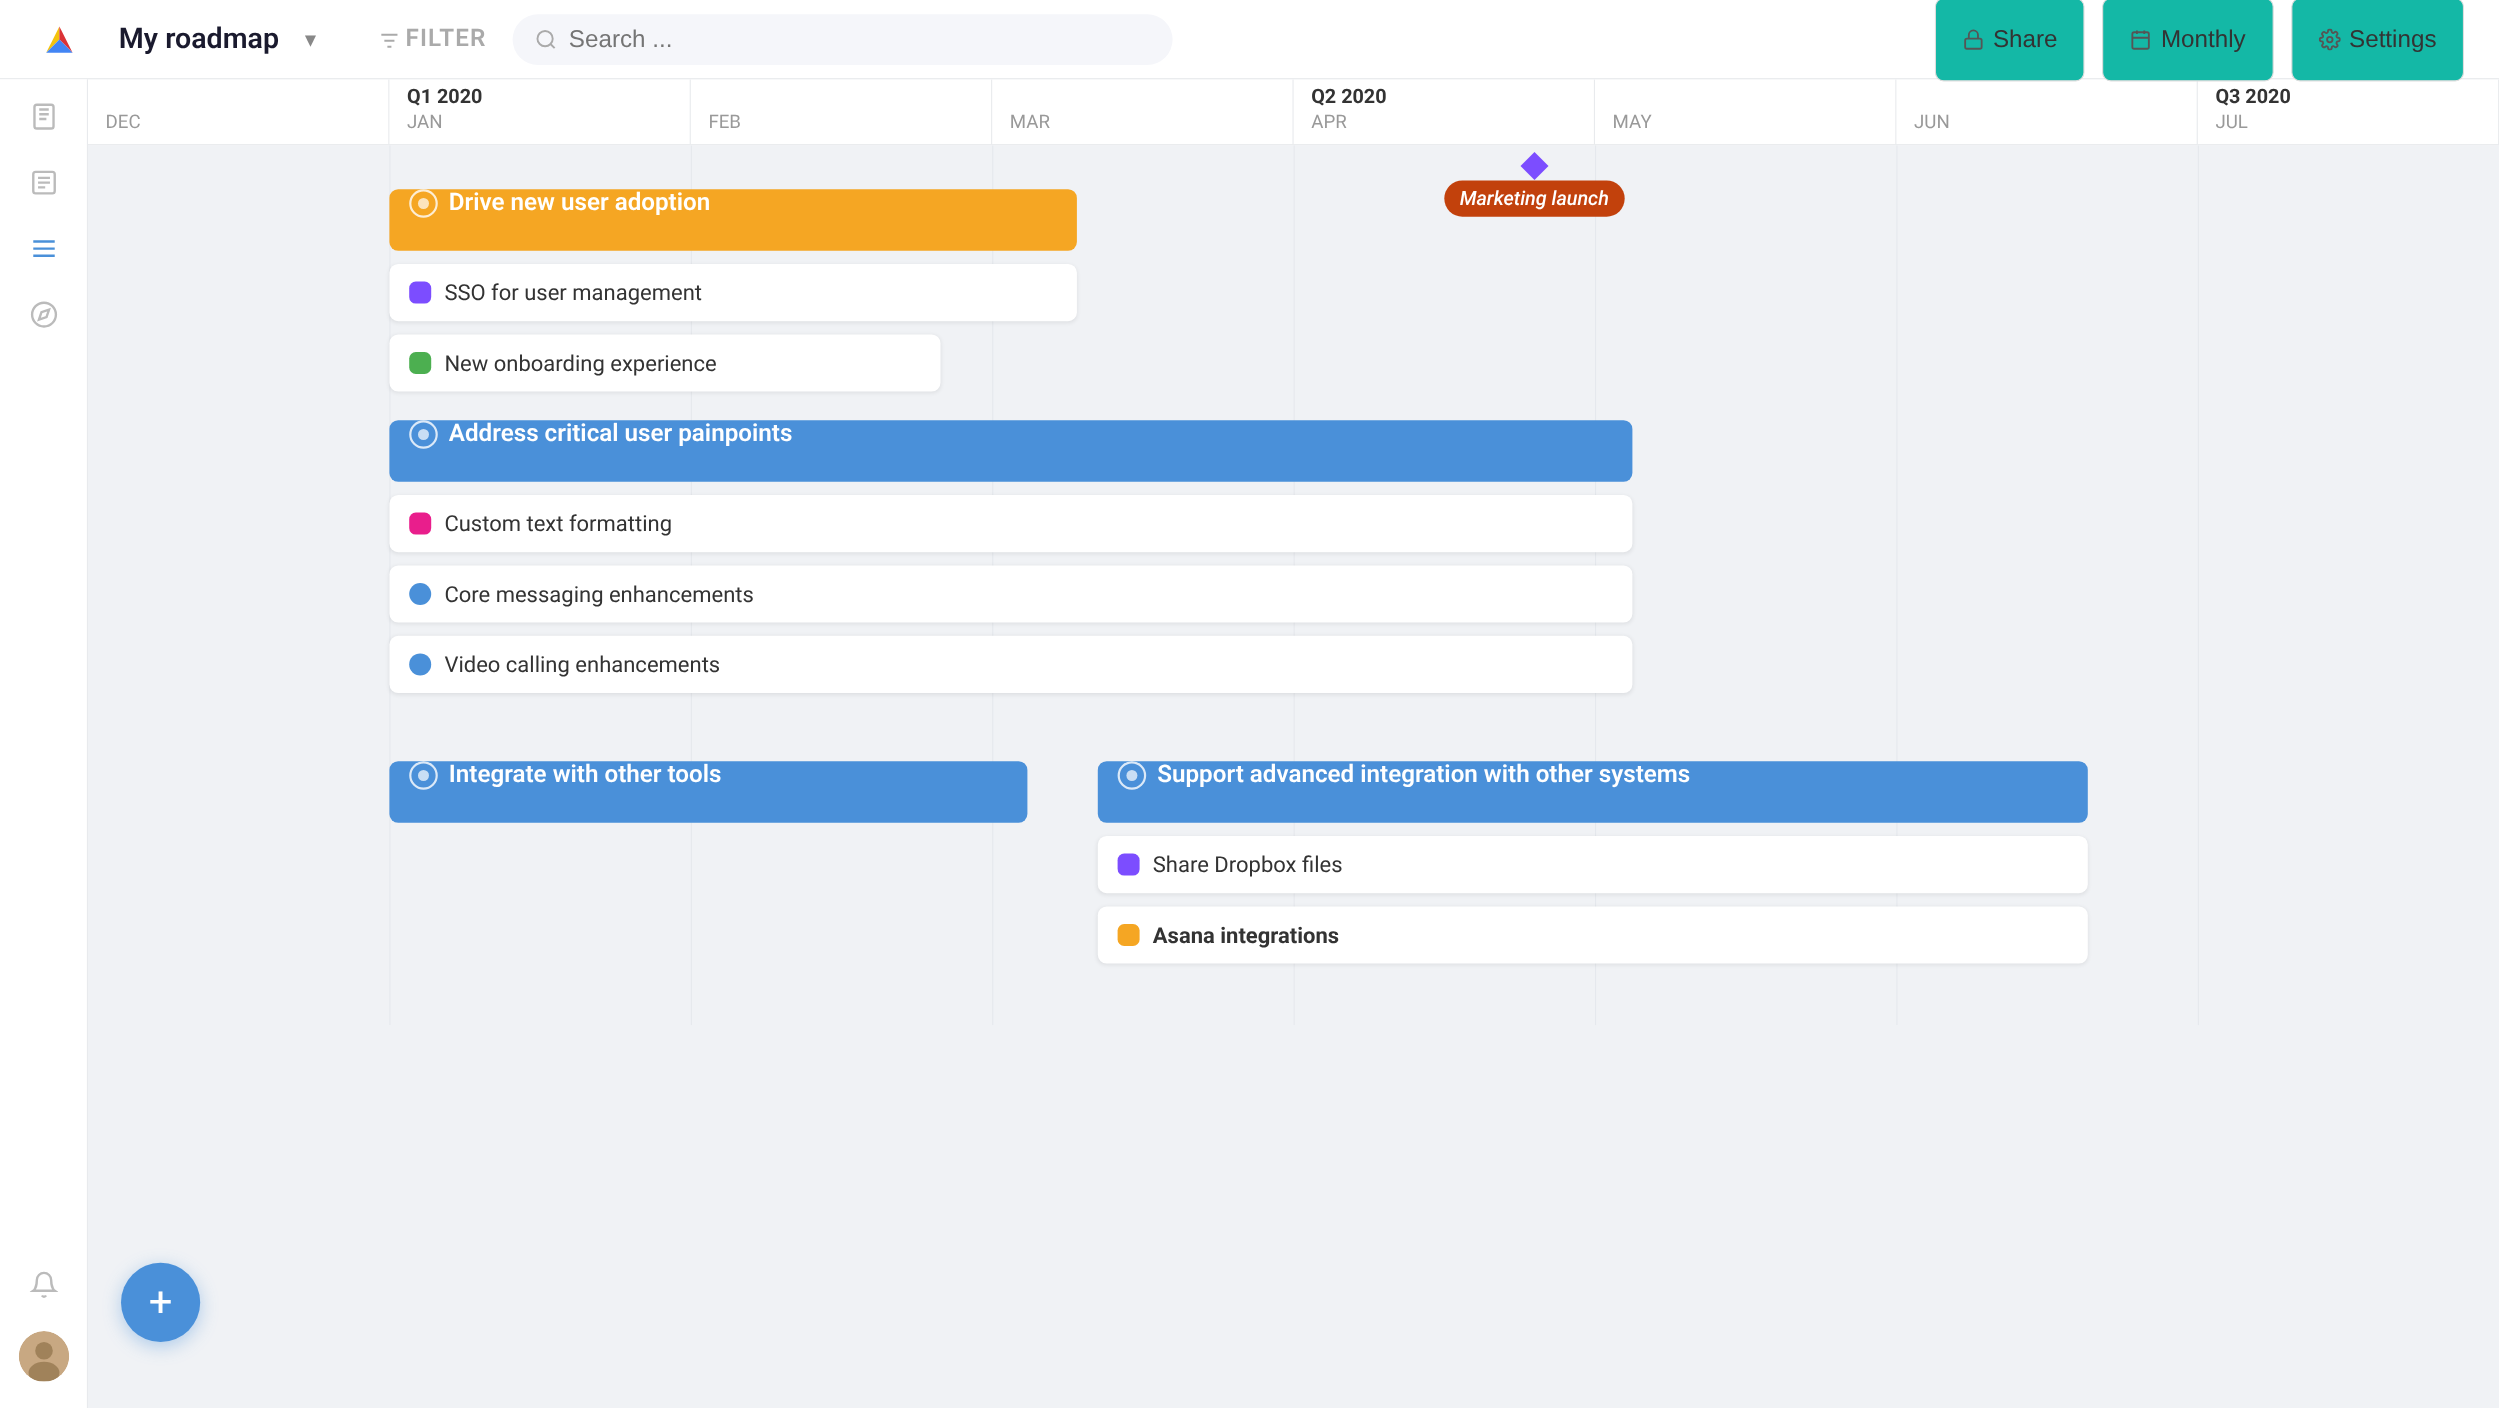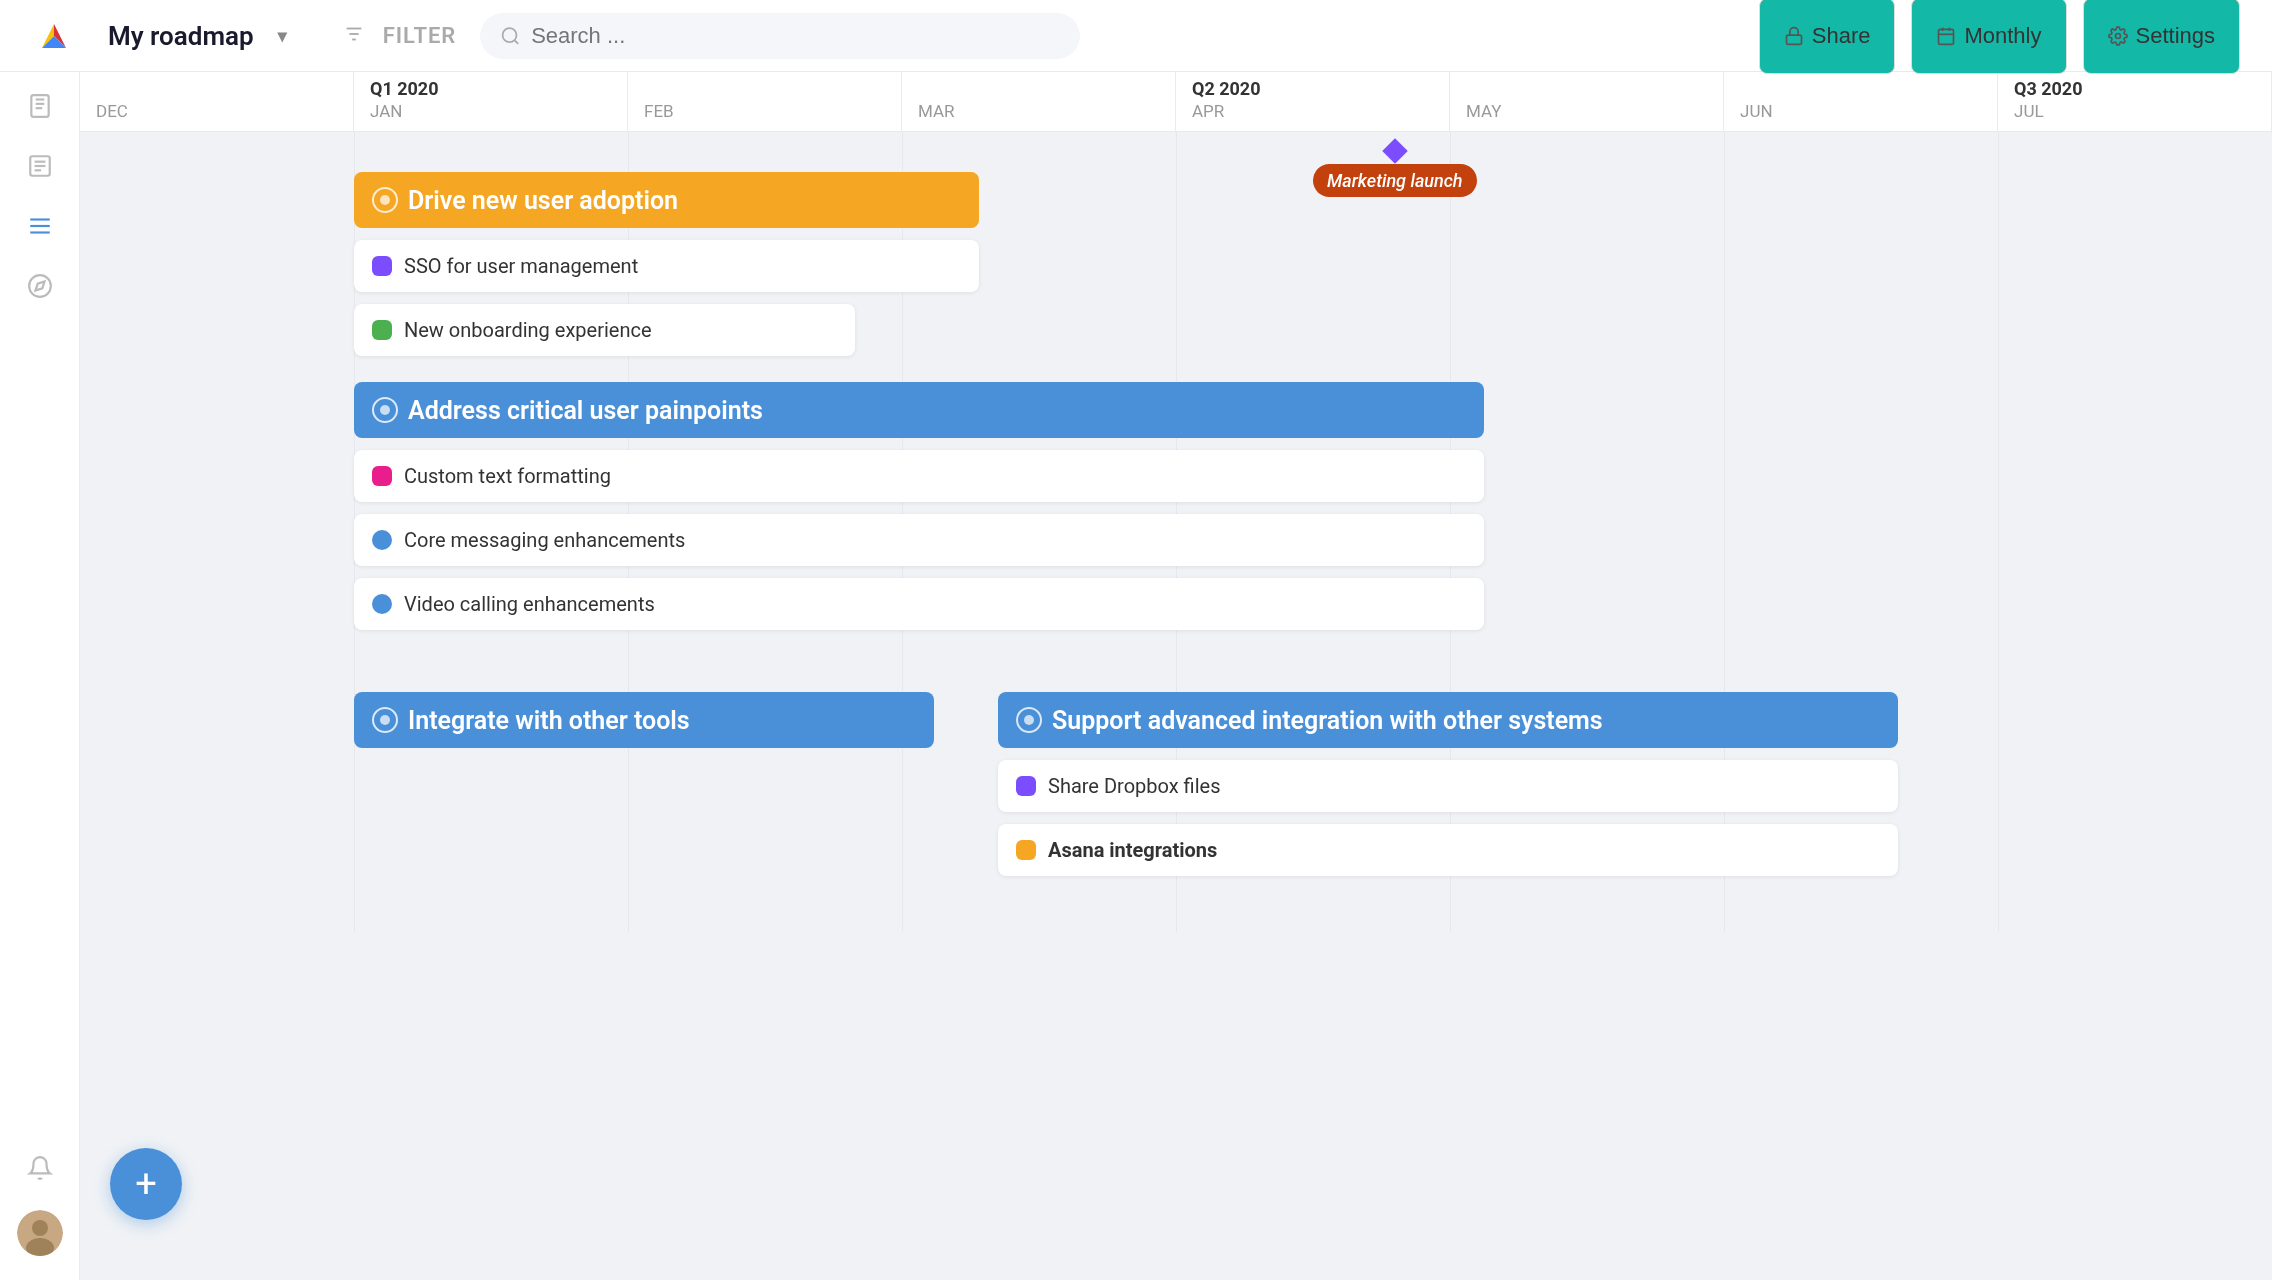--- a/index.html
+++ b/index.html
@@ -16,21 +16,21 @@
       width: 44px; height: 44px; margin-right: 8px; flex-shrink: 0;
     }
     .nav-title {
       font-size: 26px; font-weight: 600; color: #1a1a2e; display: flex; align-items: center; gap: 20px;
       white-space: nowrap;
     }
     .nav-title-chevron {
       font-size: 18px; color: #888; margin-left: 4px;
     }
     .nav-filter {
-      display: flex; align-items: flex-start; gap: 18px; color: #888; font-size: 22px; cursor: pointer; margin-left: 32px;
+      display: flex; align-items: flex-end; gap: 4px; color: #888; font-size: 22px; cursor: pointer; margin-left: 32px;
     }
     .nav-search {
       display: flex; align-items: center; background: #f5f6fa; border-radius: 32px; padding: 10px 20px; gap: 10px; flex: 1; max-width: 600px;
     }
     .nav-search input {
       border: none; background: transparent; font-size: 22px; color: #aaa; outline: none; width: 100%;
     }
     .nav-right {
       margin-left: auto; display: flex; align-items: center; gap: 16px;
     }
@@ -62,22 +62,22 @@
     }
 
     
     .main {
       margin-left: 80px; margin-top: 72px; overflow: auto; height: calc(100vh - 72px);
       background: #f0f2f5;
     }
 
     
     .epic-bar {
-      position: absolute; border-radius: 8px; display: flex; align-items: center; padding: 0 18px; gap: 10px; height: 56px; cursor: pointer;
-      font-size: 25px; font-weight: 600; color: #fff;
+      position: absolute; border-radius: 8px; display: flex; padding: 0 18px; gap: 10px; height: 56px; cursor: pointer;
+      font-size: 22px; font-weight: 600; color: #fff;
     }
     .epic-bar .circle-icon {
       width: 26px; height: 26px; border-radius: 50%; border: 2.5px solid rgba(255,255,255,0.8); flex-shrink: 0; display: flex; align-items: center; justify-content: center;
     }
     .epic-bar .circle-icon::after {
       content: ''; width: 10px; height: 10px; border-radius: 50%; background: rgba(255,255,255,0.7);
     }
 
     
     .feature-card {

